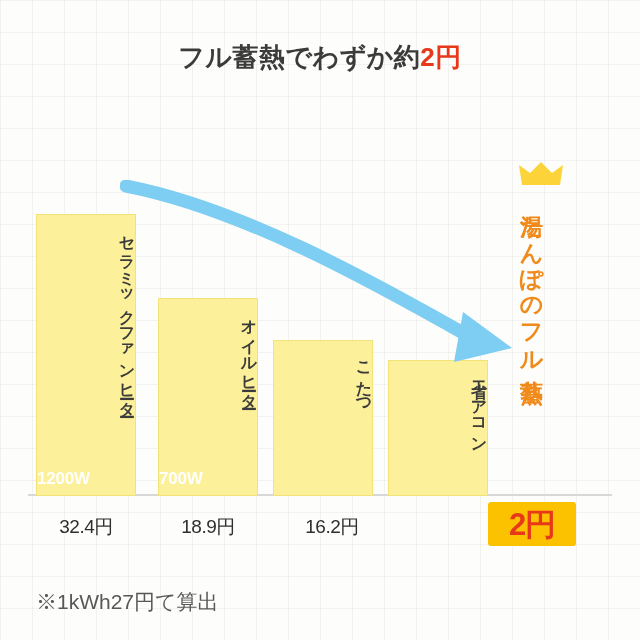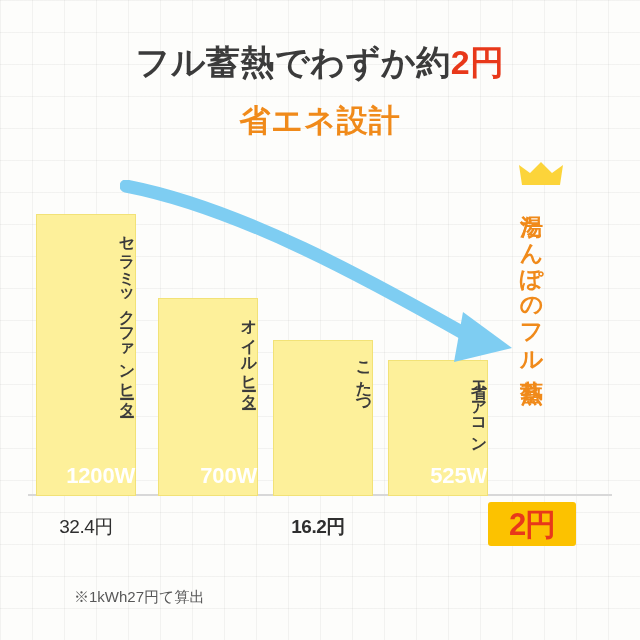--- a/index.html
+++ b/index.html
@@ -24,21 +24,21 @@
     overflow: hidden;
   }
 
   
   .title-line1 {
     position: absolute;
     left: 0;
     top: 40px;
     width: 640px;
     text-align: center;
-    font-size: 34px;
+    font-size: 26px;
     font-weight: bold;
     color: #3b3b3b;
     letter-spacing: 0.5px;
     white-space: nowrap;
   }
   .title-line1 .accent {
     color: #e8381a;
   }
   .title-line2 {
     position: absolute;
@@ -91,22 +91,22 @@
     line-height: 1.05;
     letter-spacing: 0px;
     display: flex;
     justify-content: flex-start;
   }
   .bar .bar-watt {
     position: absolute;
     bottom: 6px;
     left: 0;
     width: 100%;
-    text-align: right;
-    font-size: 22px;
+    text-align: left;
+    font-size: 17px;
     font-weight: bold;
     color: #ffffff;
     letter-spacing: -0.2px;
   }
   .bar-price {
     position: absolute;
     bottom: 40px;
     text-align: center;
     font-size: 19px;
     color: #2f2f2f;
@@ -162,59 +162,57 @@
     width: 420px;
     height: 215px;
     pointer-events: none;
   }
 
   
   .footnote {
     position: absolute;
     left: 36px;
     top: 588px;
-    font-size: 15px;
+    font-size: 21px;
     color: #585858;
     letter-spacing: 0px;
-    margin-left: 38px;
   }
 </style>
 </head>
 <body>
 
 <div id="page">
 
   <div class="title-line1">
     <span>フル蓄熱でわずか約</span><span class="accent">2円</span>
   </div>
-  <div class="title-line2">省エネ設計</div>
 
   <div id="chart">
 
     <div class="baseline"></div>
 
     <div class="bar" style="left:36px; width:100px; height:282px;">
       <div class="bar-label">セラミックファンヒーター</div>
       <div class="bar-watt">1200W</div>
     </div>
     <div class="bar-price" style="left:36px; width:100px;">32.4円</div>
 
     <div class="bar" style="left:158px; width:100px; height:198px;">
       <div class="bar-label">オイルヒーター</div>
       <div class="bar-watt">700W</div>
     </div>
+    <div class="bar-price" style="left:158px; width:100px;">18.9円</div>
 
     <div class="bar" style="left:273px; width:100px; height:156px;">
       <div class="bar-label">こたつ</div>
     </div>
-    <div class="bar-price" style="left:268px; width:100px;font-weight:bold;">16.2円</div>
+    <div class="bar-price" style="left:282px; width:100px;">16.2円</div>
 
     <div class="bar" style="left:388px; width:100px; height:136px;">
       <div class="bar-label">省エアコン</div>
-      <div class="bar-watt">525W</div>
     </div>
 
     <div class="crown">
       <svg viewBox="0 0 46 30" width="46" height="30" aria-hidden="true">
         <path d="M4 25 L1 5 L12 13 L23 2 L34 13 L45 5 L42 25 Z" fill="#fcd43a"></path>
       </svg>
     </div>
     <div class="hl-text">湯たんぽのフル蓄熱</div>
     <div class="price-box">
       <span>2円</span>

